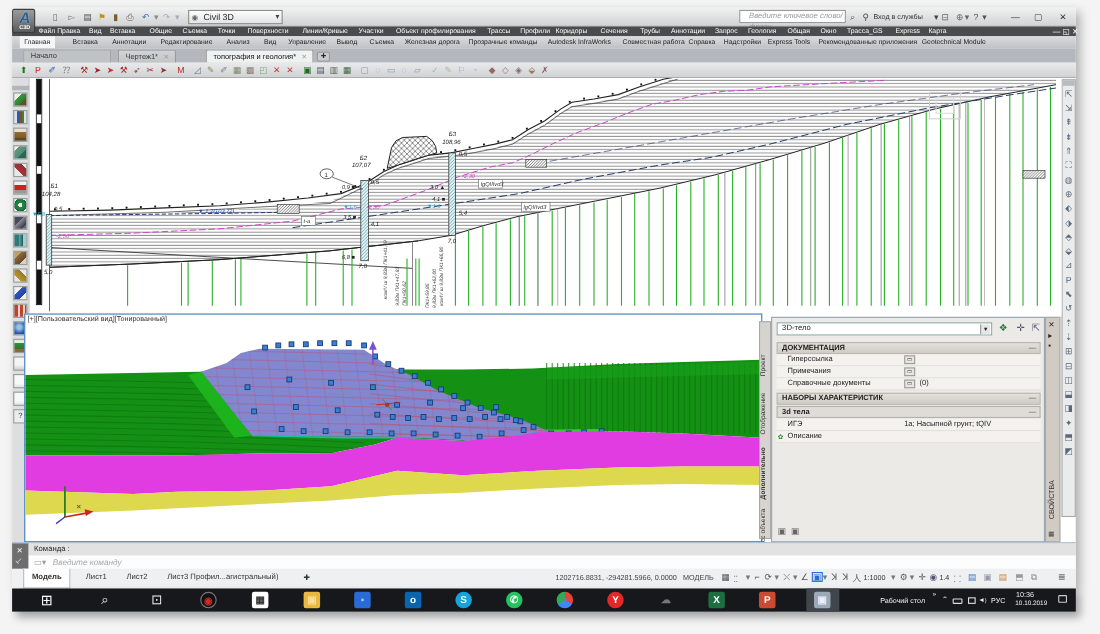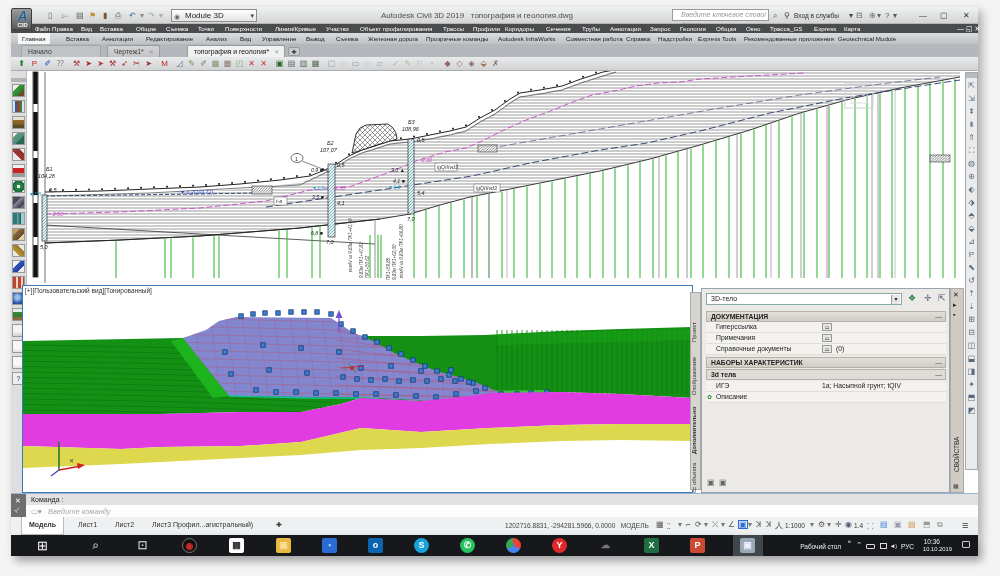--- a/index.html
+++ b/index.html
@@ -82,22 +82,21 @@
 <span class="qi" style="left:37px;color:#666">▯</span>
 <span class="qi" style="left:51px;color:#777">▻</span>
 <span class="qi" style="left:65px;color:#555">▤</span>
 <span class="qi" style="left:78px;color:#c09020">⚑</span>
 <span class="qi" style="left:92px;color:#7a5a30">▮</span>
 <span class="qi" style="left:104px;color:#555">⎙</span>
 <span class="qi" style="left:118px;color:#3a6ea5">↶</span>
 <span class="qi" style="left:129px;color:#888">▾</span>
 <span class="qi" style="left:137px;color:#aab">↷</span>
 <span class="qi" style="left:148px;color:#aab">▾</span>
-<div id="wscombo" class="abs">Module 3D</div>
-<div id="titletext" class="abs">Autodesk Civil 3D 2019&nbsp;&nbsp;&nbsp;топография и геология.dwg</div>
+<div id="wscombo" class="abs">Civil 3D</div>
 <div id="searchbox" class="abs">Введите ключевое слово/фразу</div>
 <span class="qi" style="left:762px;color:#444;font-size:8px">⌕</span>
 <span class="qi" style="left:773px;color:#444;font-size:8px">⚲</span>
 <span class="qi" style="left:783px;color:#333;font-size:6.5px">Вход в службы</span>
 <span class="qi" style="left:838px;color:#444;font-size:8px">▾</span>
 <span class="qi" style="left:845px;color:#666;font-size:8px">⊟</span>
 <span class="qi" style="left:858px;color:#666;font-size:8px">⊕</span>
 <span class="qi" style="left:866px;color:#666;font-size:8px">▾</span>
 <span class="qi" style="left:874px;color:#555;font-size:8px">?</span>
 <span class="qi" style="left:882px;color:#555;font-size:8px">▾</span>

